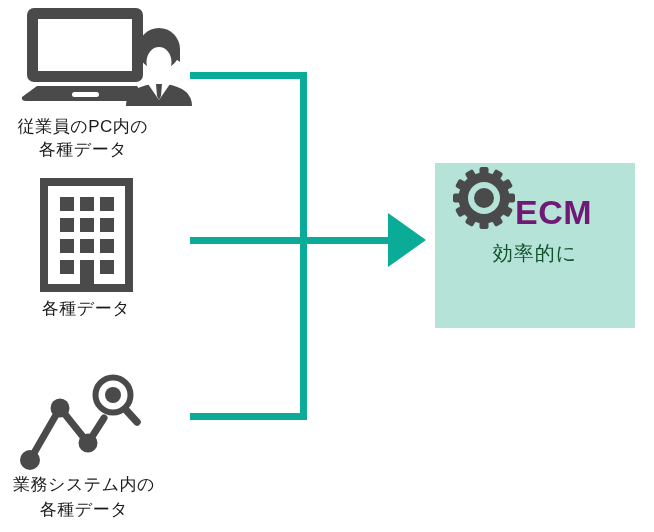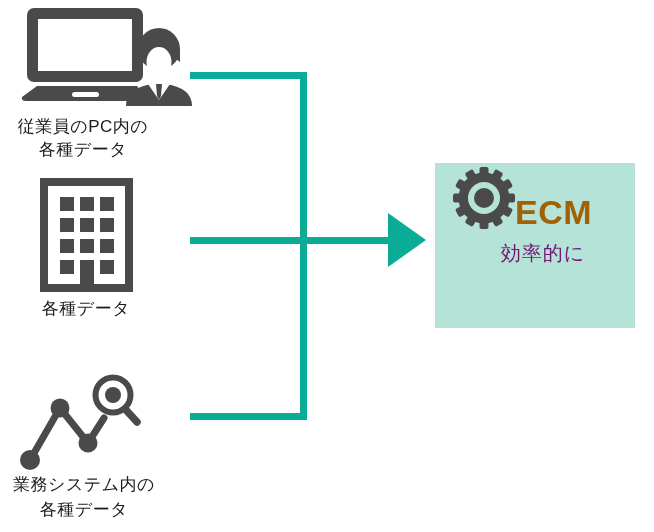--- a/index.html
+++ b/index.html
@@ -20,25 +20,25 @@
     border-top:27px solid transparent;border-bottom:27px solid transparent;
     border-left:38px solid #0aab97;
   }
   
   .ecm-box{
     position:absolute;left:435px;top:163px;width:200px;height:165px;
     background:#b5e3d8;
   }
   .ecm-title{
     position:absolute;left:80px;top:29px;height:40px;line-height:40px;
-    font-size:34px;font-weight:bold;color:#a16207;letter-spacing:.5px;
+    font-size:34px;font-weight:bold;color:#701a75;letter-spacing:.5px;
   }
   .ecm-caption{
     position:absolute;left:0;top:70px;width:100%;text-align:center;
-    font-size:20px;line-height:40px;color:#701a75;letter-spacing:1px;margin-left:8px;
+    font-size:20px;line-height:40px;color:#14532d;letter-spacing:1px;
   }
 </style>
 </head>
 <body>
 
 <div class="canvas">
 
   <svg class="abs" style="left:15px;top:4px" width="190" height="102" viewBox="0 0 190 102" aria-hidden="true">
     <g fill="#4a4a4a">
 

